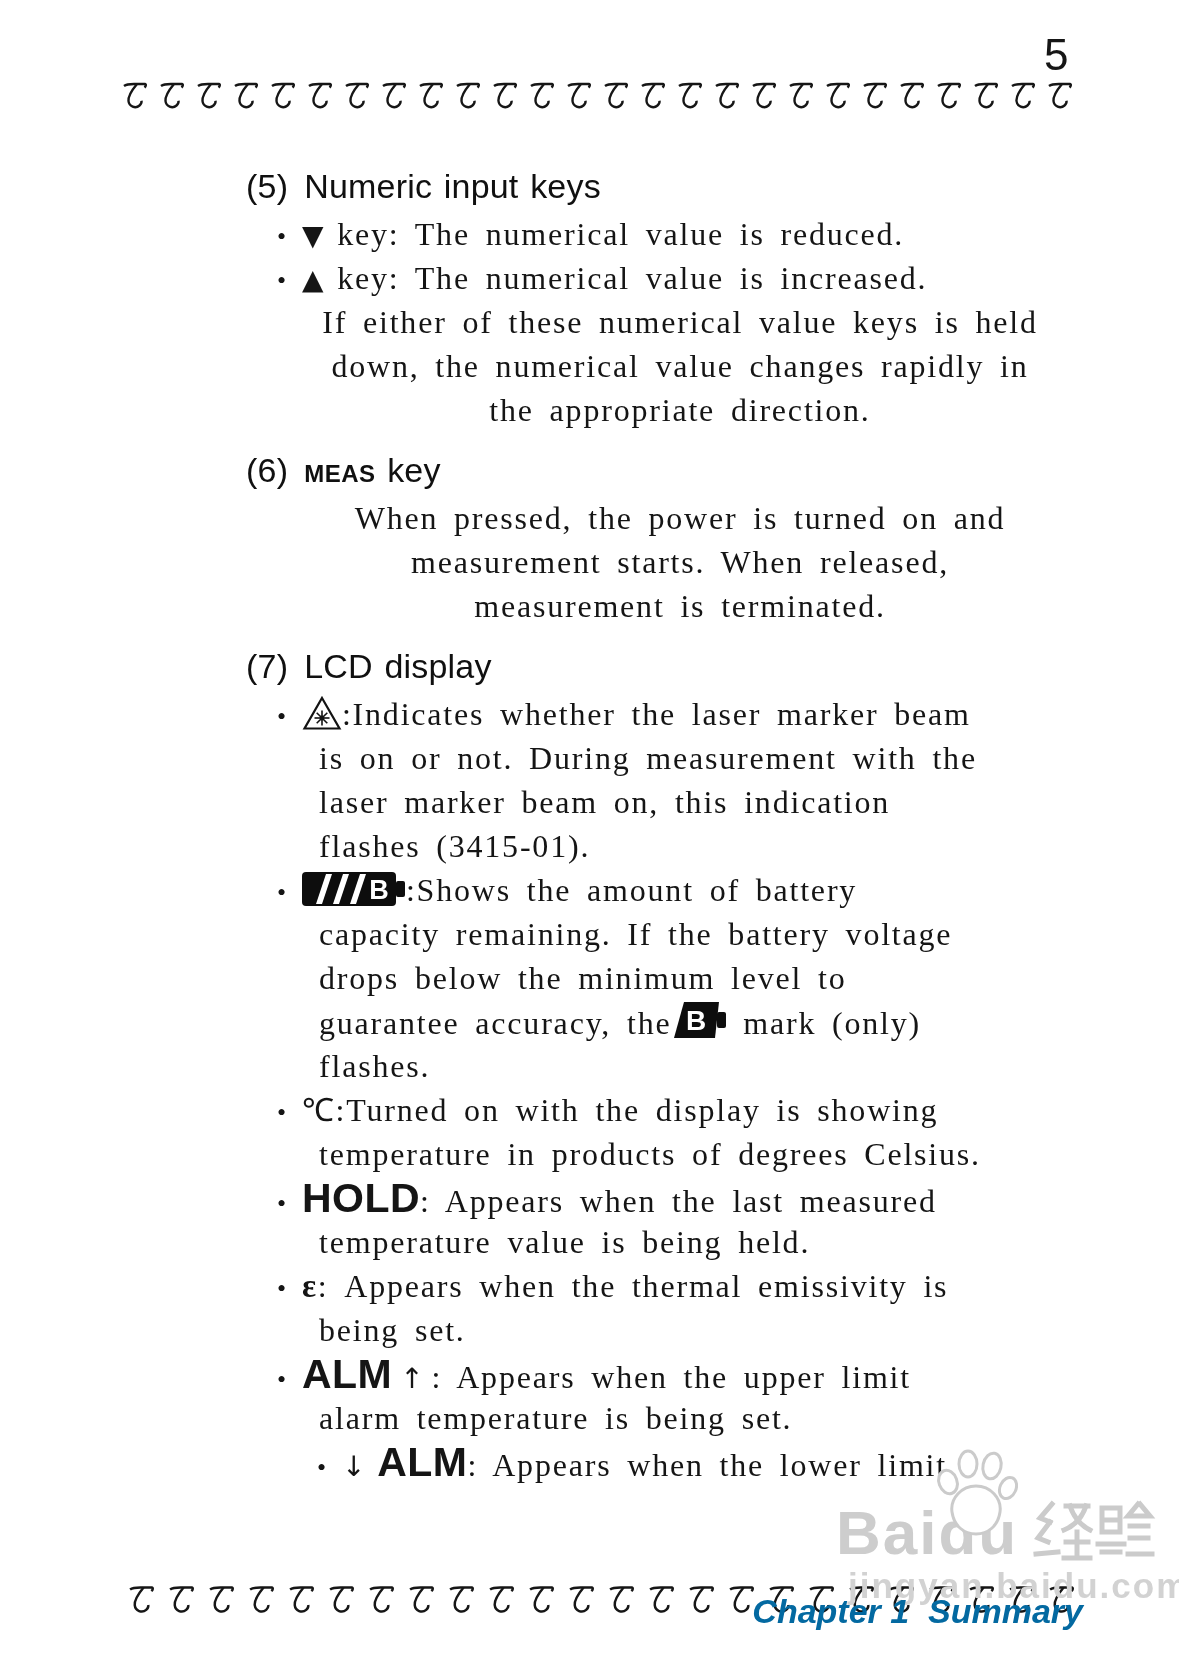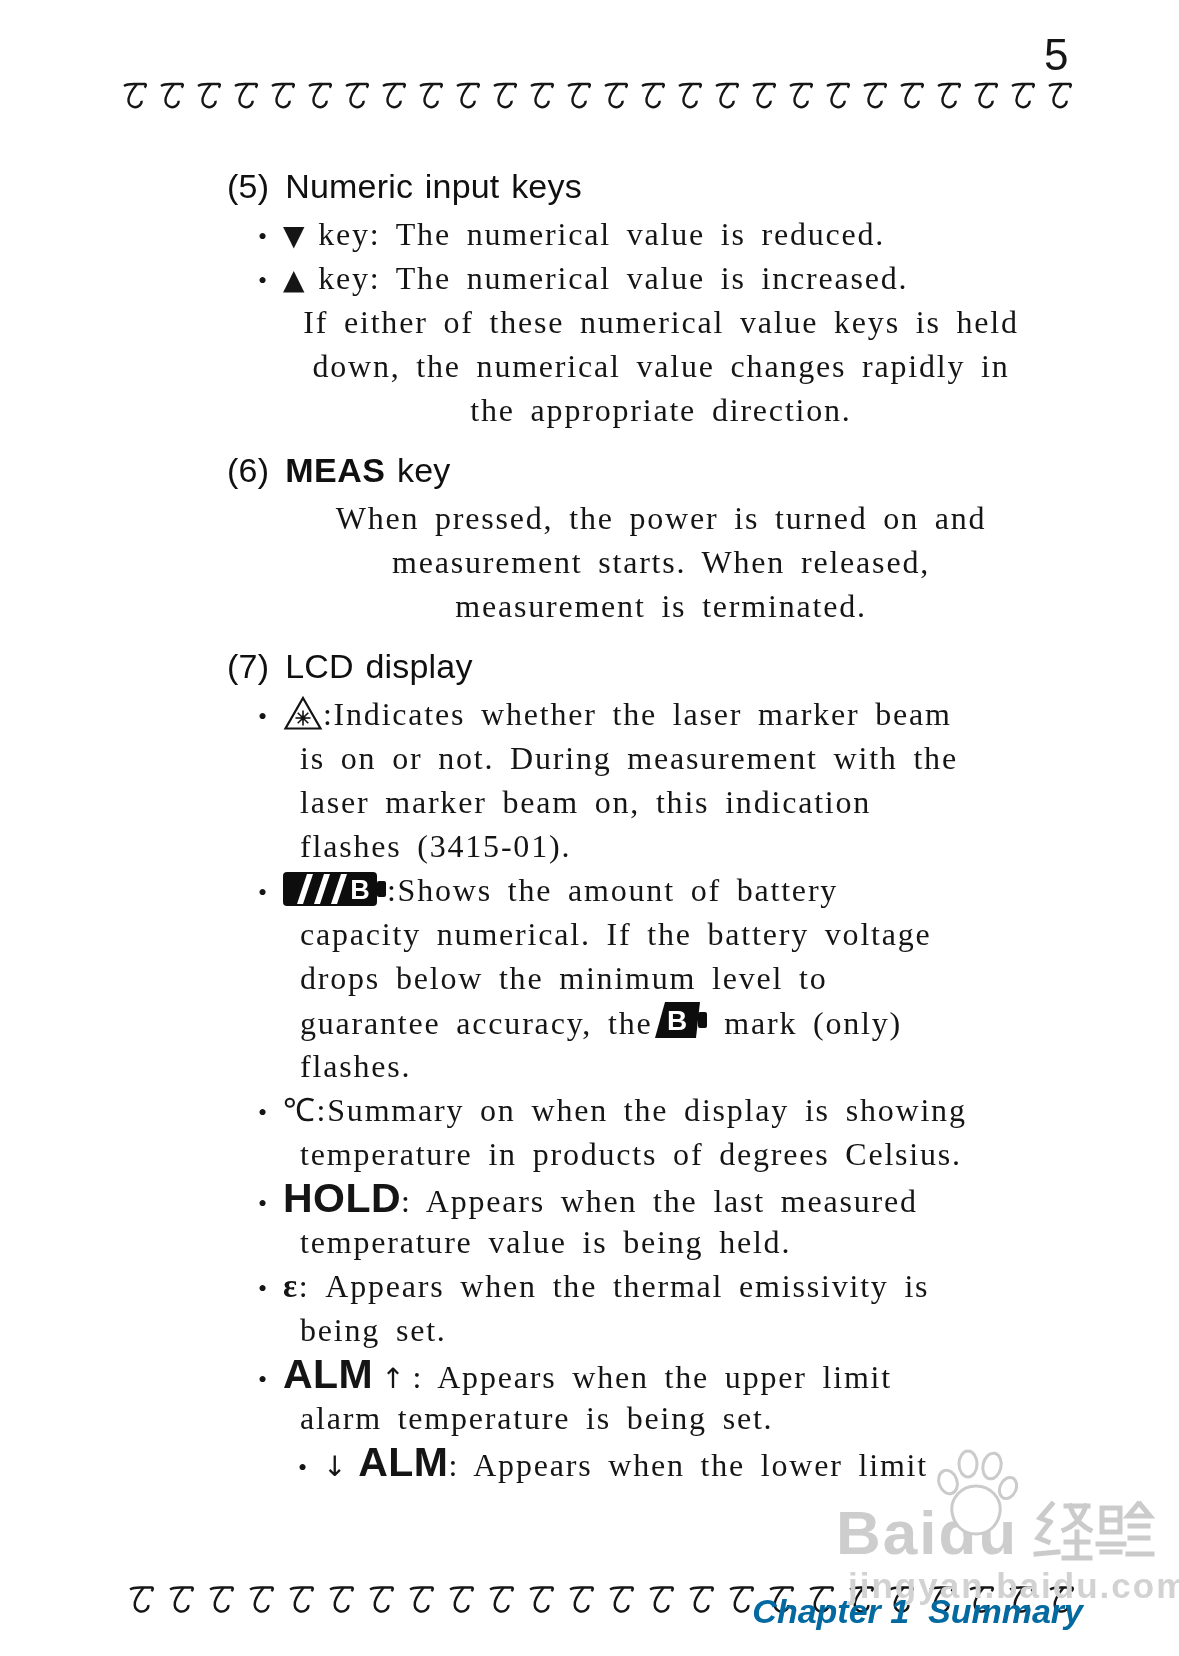--- a/index.html
+++ b/index.html
@@ -14,21 +14,21 @@
   .decor-top { left:122px; top:78px; gap:11px; }
   .decor-bottom { left:128px; top:1581px; gap:13px; }
   .decor-row svg { display:block; }
 
   .page-num {
     position:absolute; left:1044px; top:30px;
     font-family:"Liberation Sans", sans-serif; font-size:44px; color:#161616;
   }
 
   
-  .content { position:absolute; left:0; top:160px; width:1065px; }
+  .content { position:absolute; left:0; top:160px; width:1065px;padding-left:19px; }
   .line {
     line-height:44px; height:44px; white-space:pre;
     font-size:32px; letter-spacing:1.8px; word-spacing:6px;
   }
   .heading {
     line-height:52px; height:52px; margin-left:227px; margin-top:12px;
     font-family:"Liberation Sans", sans-serif; font-size:34px;
     letter-spacing:0.2px; word-spacing:2px; color:#101010;
   }
   .heading.first { margin-top:0; }
@@ -191,21 +191,21 @@
     <div class="line heading first"><span class="num">(5)</span><span>Numeric input keys</span></div>
 
     <div class="line b"><span class="dot">•</span><span class="tri">▼</span><span>key: The numerical value is reduced.</span></div>
 
     <div class="line b"><span class="dot">•</span><span class="tri">▲</span><span>key: The numerical value is increased.</span></div>
 
     <div class="line para">If either of these numerical value keys is held</div>
     <div class="line para">down, the numerical value changes rapidly in</div>
     <div class="line para">the appropriate direction.</div>
 
-    <div class="line heading"><span class="num">(6)</span><span class="bold-sans" style="font-size:34px">MEAS</span><span> key</span></div>
+    <div class="line heading"><span class="num">(6)</span><span class="bold-sans" style="font-size:24px">MEAS</span><span> key</span></div>
 
     <div class="line para">When pressed, the power is turned on and</div>
     <div class="line para">measurement starts. When released,</div>
     <div class="line para">measurement is terminated.</div>
 
     <div class="line heading"><span class="num">(7)</span><span>LCD display</span></div>
 
     <div class="line b"><span class="dot">•</span><svg class="inline-icon" width="40" height="36" viewBox="0 0 40 36">
           <path d="M20 3 L37.5 33.5 L2.5 33.5 Z" fill="none" stroke="#131313" stroke-width="2.2"></path>
           <g stroke="#131313" stroke-width="1.6">
@@ -221,30 +221,30 @@
     <div class="line cont">flashes (3415-01).</div>
 
     <div class="line b"><span class="dot">•</span><svg class="inline-icon" width="104" height="36" viewBox="0 0 104 36">
           <rect x="0" y="1" width="94" height="34" rx="4" fill="#0d0d0d"></rect>
           <rect x="94" y="10" width="9" height="16" rx="2" fill="#0d0d0d"></rect>
           <path d="M14 33 L24 3 L30 3 L20 33 Z" fill="#ffffff"></path>
           <path d="M31 33 L41 3 L47 3 L37 33 Z" fill="#ffffff"></path>
           <path d="M48 33 L58 3 L64 3 L54 33 Z" fill="#ffffff"></path>
           <text x="78" y="28" text-anchor="middle" font-family="Liberation Sans, sans-serif" font-weight="bold" font-size="27" fill="#ffffff">B</text>
         </svg><span>:Shows the amount of battery</span></div>
-    <div class="line cont">capacity numerical. If the battery voltage</div>
+    <div class="line cont">capacity remaining. If the battery voltage</div>
     <div class="line cont">drops below the minimum level to</div>
     <div class="line cont"><span>guarantee accuracy, the</span><svg class="inline-icon" width="56" height="40" viewBox="0 0 56 40">
           <path d="M13 2 L48 2 L44 38 L3 38 Z" fill="#0d0d0d"></path>
           <rect x="46" y="12" width="9" height="16" rx="2" fill="#0d0d0d"></rect>
           <text x="26" y="30" text-anchor="middle" font-family="Liberation Sans, sans-serif" font-weight="bold" font-size="28" fill="#ffffff">B</text>
         </svg><span> mark (only)</span></div>
     <div class="line cont">flashes.</div>
 
-    <div class="line b"><span class="dot">•</span><span>℃</span><span>:Summary on when the display is showing</span></div>
+    <div class="line b"><span class="dot">•</span><span>℃</span><span>:Turned on with the display is showing</span></div>
     <div class="line cont">temperature in products of degrees Celsius.</div>
 
     <div class="line b"><span class="dot">•</span><span class="bold-sans">HOLD</span><span>: Appears when the last measured</span></div>
     <div class="line cont">temperature value is being held.</div>
 
     <div class="line b"><span class="dot">•</span><span class="eps">ε</span><span>: Appears when the thermal emissivity is</span></div>
     <div class="line cont">being set.</div>
 
     <div class="line b"><span class="dot">•</span><span class="bold-sans">ALM</span><span class="arrow up">↑</span><span>: Appears when the upper limit</span></div>
     <div class="line cont">alarm temperature is being set.</div>

